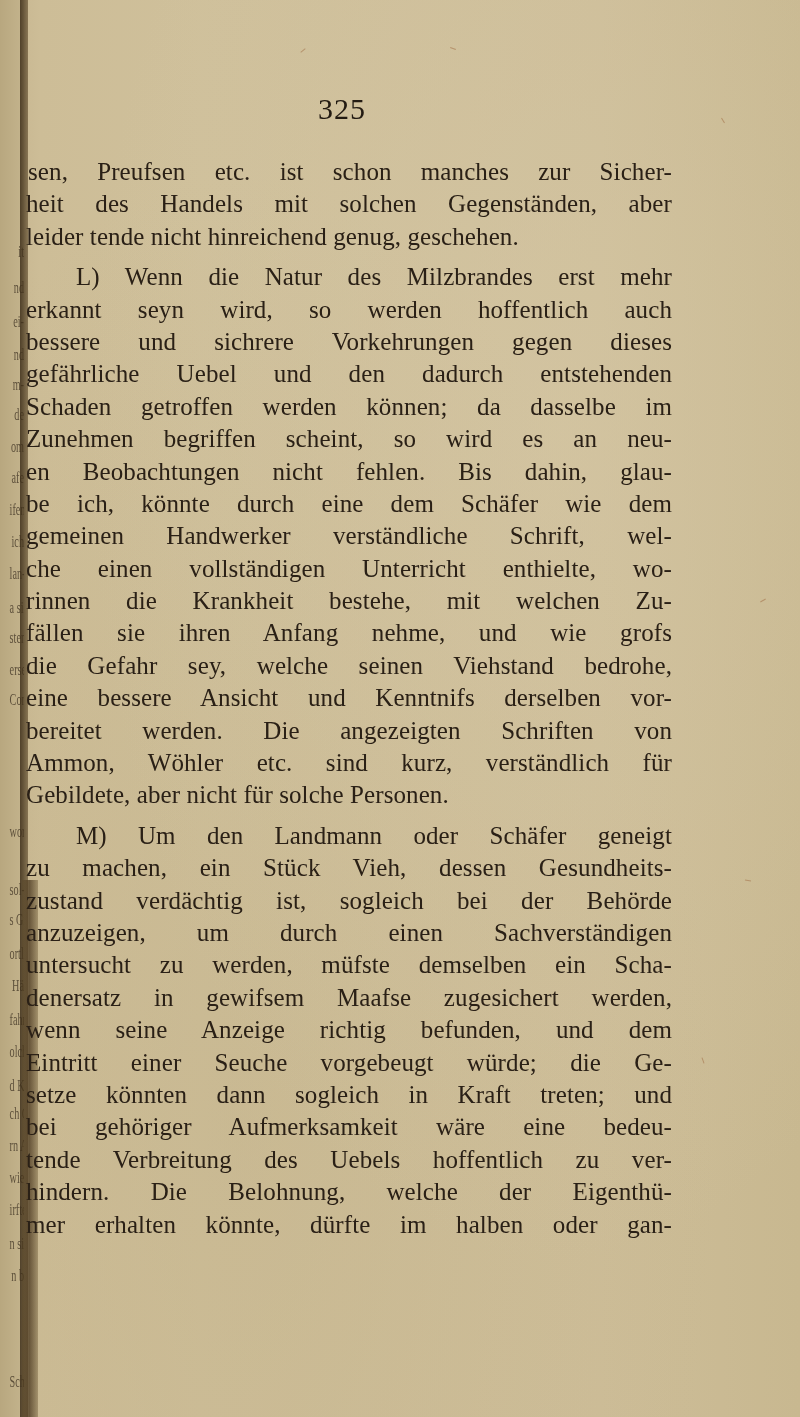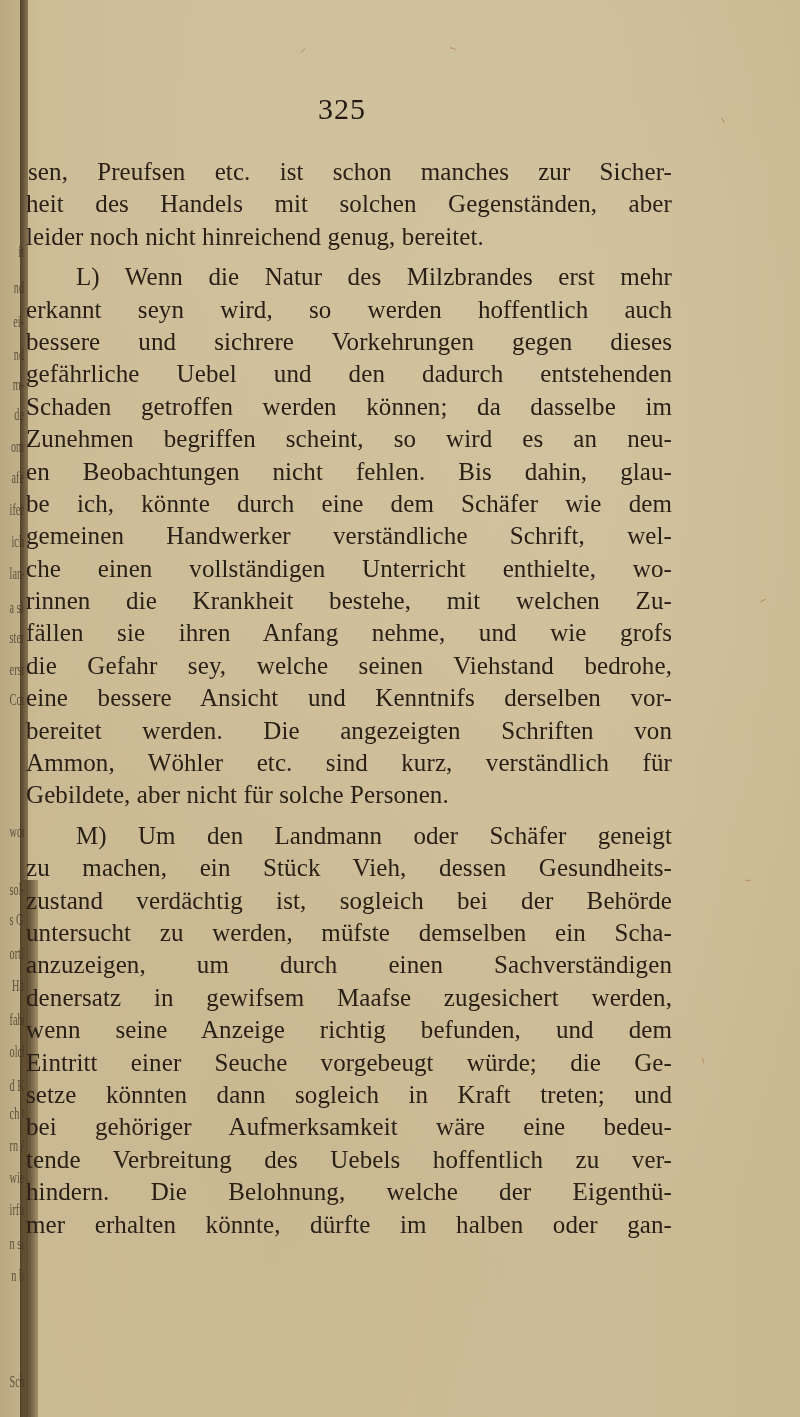--- a/index.html
+++ b/index.html
@@ -146,43 +146,43 @@
   <div class="fleck" style="left:720px;top:120px;transform:rotate(60deg)"></div>
   <div class="fleck" style="left:745px;top:880px;transform:rotate(10deg)"></div>
   <div class="fleck" style="left:700px;top:1060px;transform:rotate(70deg)"></div>
   <div class="fleck" style="left:760px;top:600px;transform:rotate(-30deg)"></div>
 
   <div class="page-number">325</div>
 
   <div class="text-block">
     <div class="line" style="padding-left:2px">sen, Preufsen etc. ist schon manches zur Sicher-</div>
     <div class="line">heit des Handels mit solchen Gegenständen, aber</div>
-    <div class="line last">leider noch nicht hinreichend genug, bereitet.</div>
+    <div class="line last">leider tende nicht hinreichend genug, geschehen.</div>
     <div class="line indent">L) Wenn die Natur des Milzbrandes erst mehr</div>
     <div class="line">erkannt seyn wird, so werden hoffentlich auch</div>
     <div class="line">bessere und sichrere Vorkehrungen gegen dieses</div>
     <div class="line">gefährliche Uebel und den dadurch entstehenden</div>
     <div class="line">Schaden getroffen werden können; da dasselbe im</div>
     <div class="line">Zunehmen begriffen scheint, so wird es an neu-</div>
     <div class="line">en Beobachtungen nicht fehlen. Bis dahin, glau-</div>
     <div class="line">be ich, könnte durch eine dem Schäfer wie dem</div>
     <div class="line">gemeinen Handwerker verständliche Schrift, wel-</div>
     <div class="line">che einen vollständigen Unterricht enthielte, wo-</div>
     <div class="line">rinnen die Krankheit bestehe, mit welchen Zu-</div>
     <div class="line">fällen sie ihren Anfang nehme, und wie grofs</div>
     <div class="line">die Gefahr sey, welche seinen Viehstand bedrohe,</div>
     <div class="line">eine bessere Ansicht und Kenntnifs derselben vor-</div>
     <div class="line">bereitet werden. Die angezeigten Schriften von</div>
     <div class="line">Ammon, Wöhler etc. sind kurz, verständlich für</div>
     <div class="line last">Gebildete, aber nicht für solche Personen.</div>
     <div class="line indent">M) Um den Landmann oder Schäfer geneigt</div>
     <div class="line">zu machen, ein Stück Vieh, dessen Gesundheits-</div>
     <div class="line">zustand verdächtig ist, sogleich bei der Behörde</div>
+    <div class="line">anzuzeigen, um durch einen Sachverständigen</div>
     <div class="line">untersucht zu werden, müfste demselben ein Scha-</div>
-    <div class="line">anzuzeigen, um durch einen Sachverständigen</div>
     <div class="line">denersatz in gewifsem Maafse zugesichert werden,</div>
     <div class="line">wenn seine Anzeige richtig befunden, und dem</div>
     <div class="line">Eintritt einer Seuche vorgebeugt würde; die Ge-</div>
     <div class="line">setze könnten dann sogleich in Kraft treten; und</div>
     <div class="line">bei gehöriger Aufmerksamkeit wäre eine bedeu-</div>
     <div class="line">tende Verbreitung des Uebels hoffentlich zu ver-</div>
     <div class="line">hindern. Die Belohnung, welche der Eigenthü-</div>
     <div class="line">mer erhalten könnte, dürfte im halben oder gan-</div>
   </div>
 </div>

